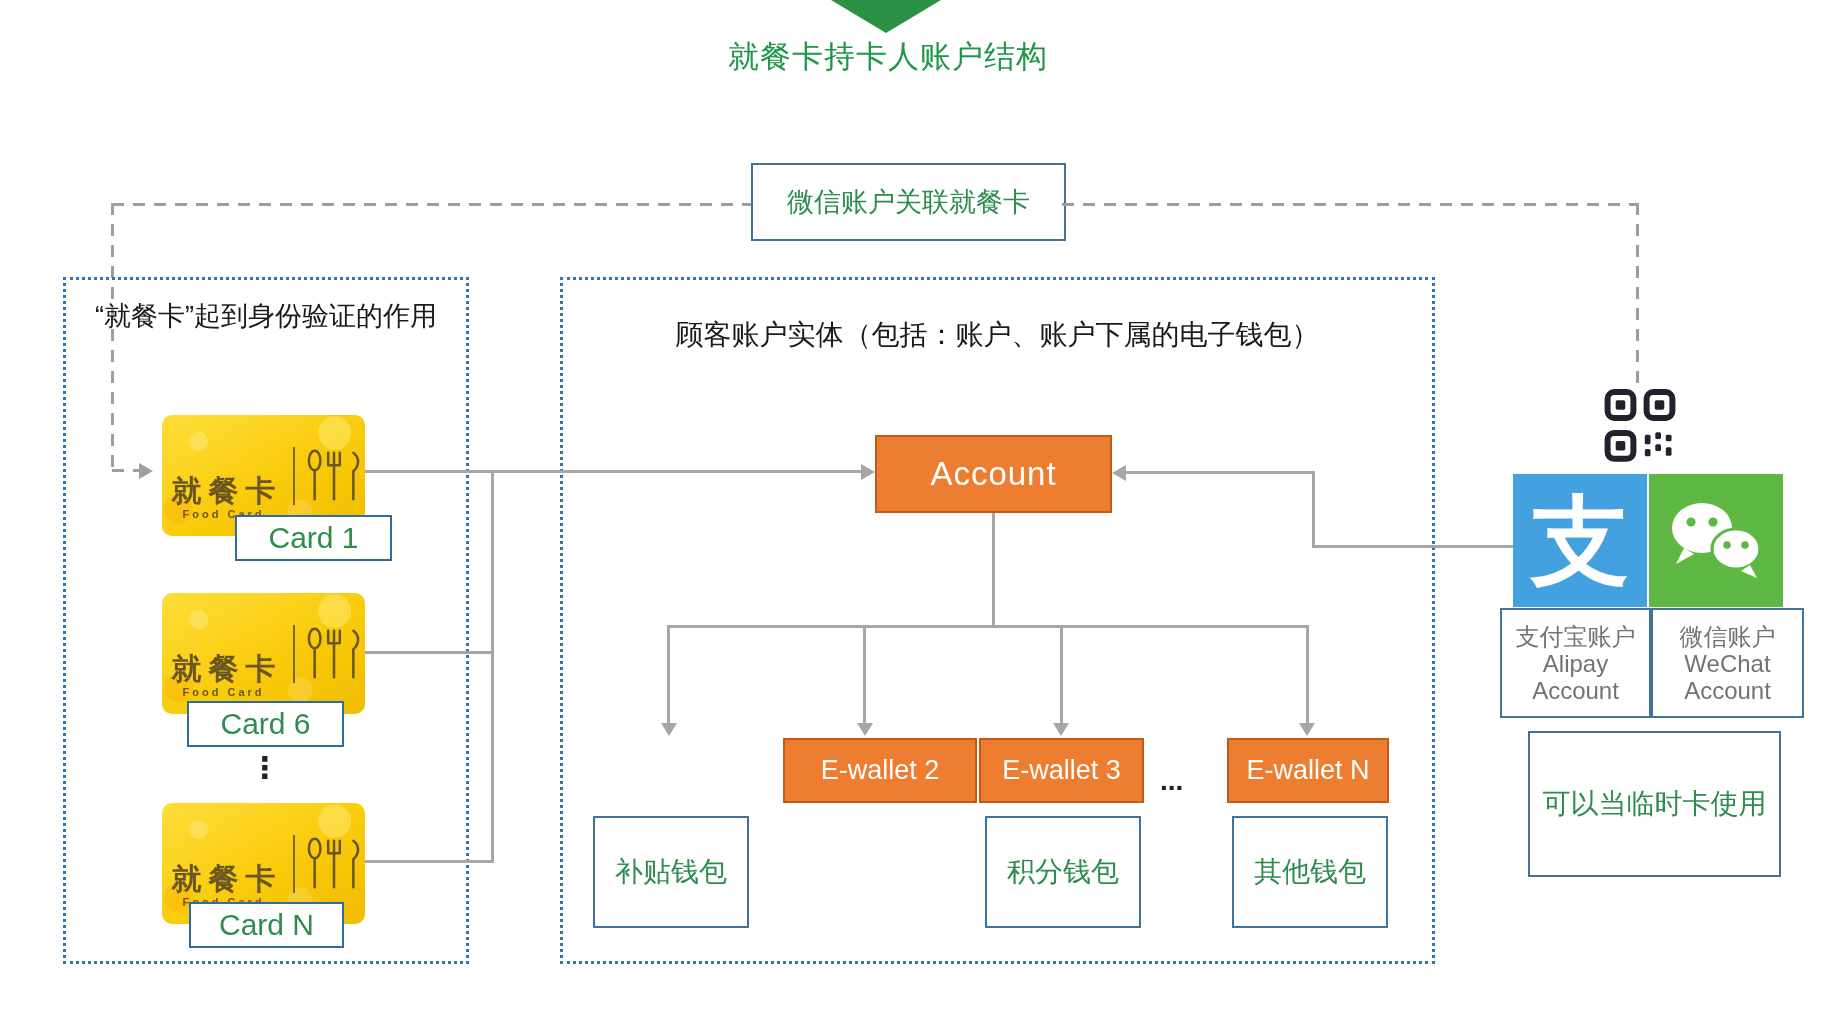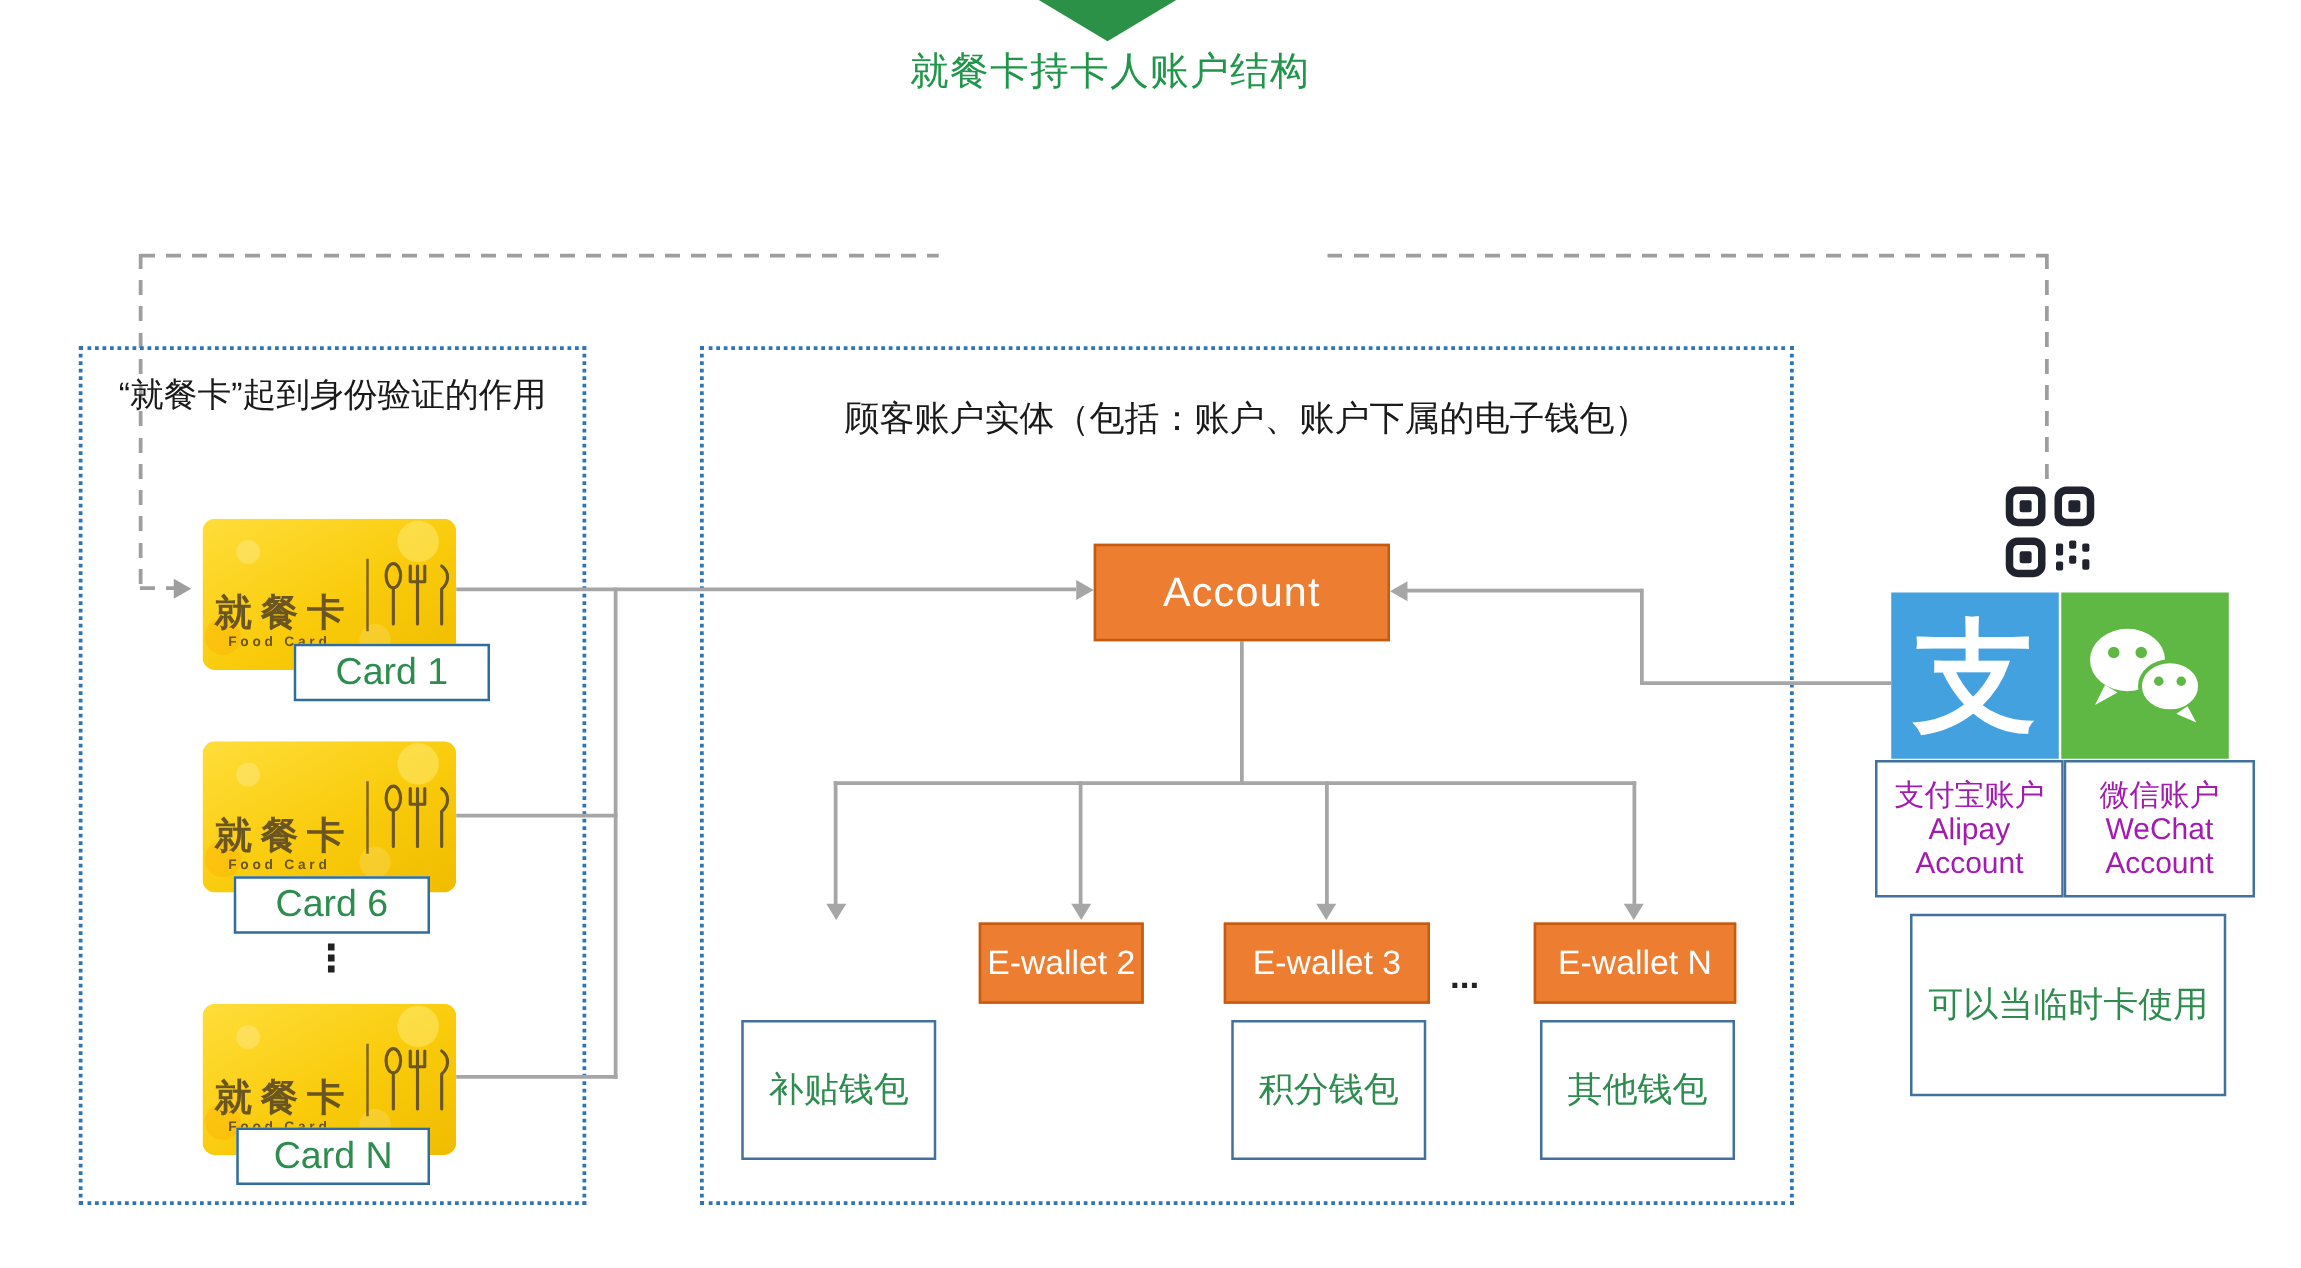--- a/index.html
+++ b/index.html
@@ -33,32 +33,35 @@
     display:flex;align-items:center;justify-content:center;gap:10px;}
   .card-brand{display:flex;flex-direction:column;align-items:center;line-height:1;}
   .card-brand .zh{font-size:30px;font-weight:bold;letter-spacing:7px;color:#6B5520;text-indent:7px;margin-top:44px;}
   .card-brand .en{font-size:11px;letter-spacing:3px;color:#6B5520;margin-top:3px;font-weight:bold;}
   .card-divider{width:2px;height:58px;background:#6B5520;opacity:.85;}
   .card-label{position:absolute;border:2px solid #2E6DA0;background:#ffffff;display:flex;align-items:center;justify-content:center;font-size:30px;color:#2E8C4E;}
   .v-ellipsis{position:absolute;font-size:30px;font-weight:bold;color:#222;line-height:.55;text-align:center;}
   .h-ellipsis{position:absolute;font-size:28px;font-weight:bold;color:#222;}
   
   .tile{position:absolute;width:134px;height:133px;display:flex;align-items:center;justify-content:center;}
-  .label3{position:absolute;border:2px solid #41719C;background:#fff;display:flex;flex-direction:column;align-items:center;justify-content:center;font-size:24px;line-height:27px;color:#a21caf;text-align:center;}
+  .label3{position:absolute;border:2px solid #41719C;background:#fff;display:flex;flex-direction:column;align-items:center;justify-content:center;font-size:24px;line-height:27px;color:#737373;text-align:center;}
   #title-text{position:absolute;left:620px;top:36px;width:536px;text-align:center;font-size:31px;color:#1F9649;letter-spacing:1px;}
   #top-triangle{position:absolute;left:831px;top:0;width:0;height:0;border-left:55px solid transparent;border-right:55px solid transparent;border-top:33px solid #2A9147;}
 </style>
 </head>
 <body>
 
 <div id="canvas">
 
   <div id="top-triangle"></div>
   <div id="title-text">就餐卡持卡人账户结构</div>
 
+  <div class="blue-box" style="left:751px;top:163px;width:311px;height:74px;font-size:27px;">
+    <span class="green-t">微信账户关联就餐卡</span>
+  </div>
 
   <div class="dash-h" style="left:112px;top:203px;width:639px;"></div>
   <div class="dash-v" style="left:111px;top:203px;height:267px;"></div>
   <div class="dash-h" style="left:112px;top:469px;width:28px;"></div>
   <div class="arr-r dashcol" style="left:139px;top:463px;"></div>
   <div class="dash-h" style="left:1062px;top:203px;width:576px;"></div>
   <div class="dash-v" style="left:1636px;top:203px;height:182px;"></div>
 
   <div class="dotted-panel" style="left:63px;top:277px;width:400px;height:681px;">
     <div class="caption" style="left:0;top:18px;width:100%;font-size:27px;">“就餐卡”起到身份验证的作用</div>
@@ -143,21 +146,21 @@
         <path d="M50 4 C57 9 56 18 50 23 L50 52"></path>
       </g>
     </svg>
   </div>
   <div class="card-label" style="left:189px;top:902px;width:151px;height:42px;">Card N</div>
 
   <div class="orange-node" style="left:875px;top:435px;width:237px;height:78px;font-size:33px;letter-spacing:1px;">
     <span>Account</span>
   </div>
 
-  <div class="orange-node" style="left:783px;top:738px;width:132px;height:65px;font-size:27px;">
+  <div class="orange-node" style="left:783px;top:738px;width:194px;height:65px;font-size:27px;">
     <span>E-wallet 2</span>
   </div>
   <div class="orange-node" style="left:979px;top:738px;width:165px;height:65px;font-size:27px;">
     <span>E-wallet 3</span>
   </div>
   <div class="h-ellipsis" style="left:1160px;top:765px;">...</div>
   <div class="orange-node" style="left:1227px;top:738px;width:162px;height:65px;font-size:27px;">
     <span>E-wallet N</span>
   </div>
 

